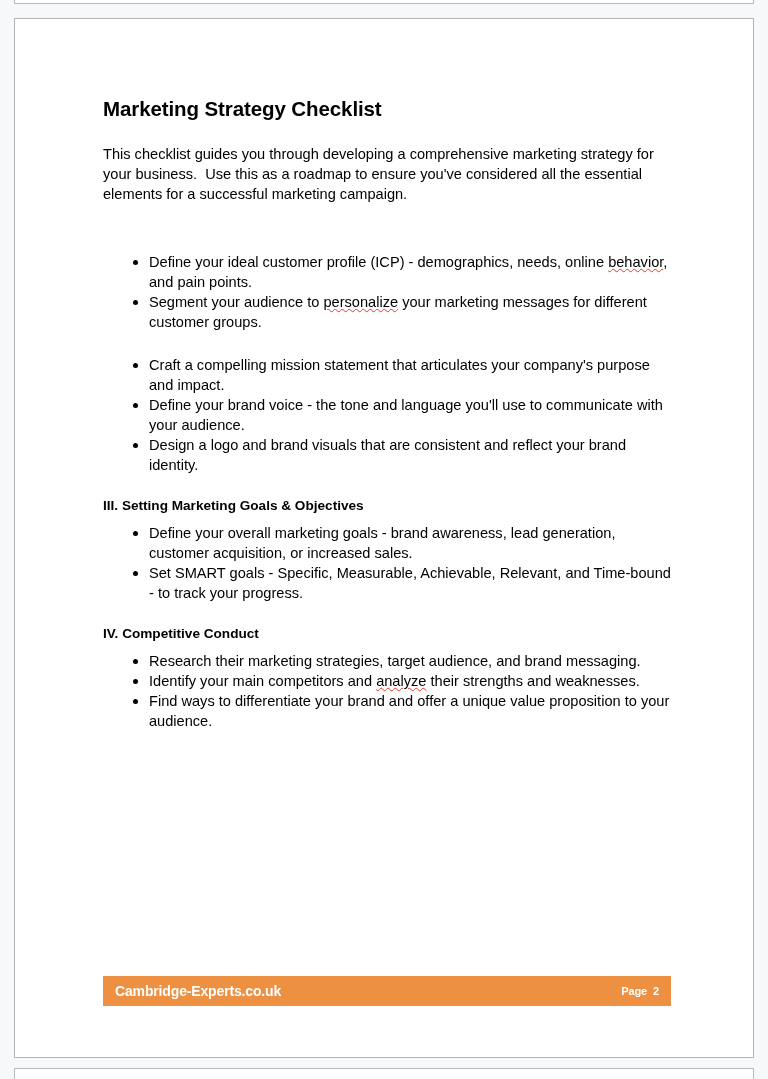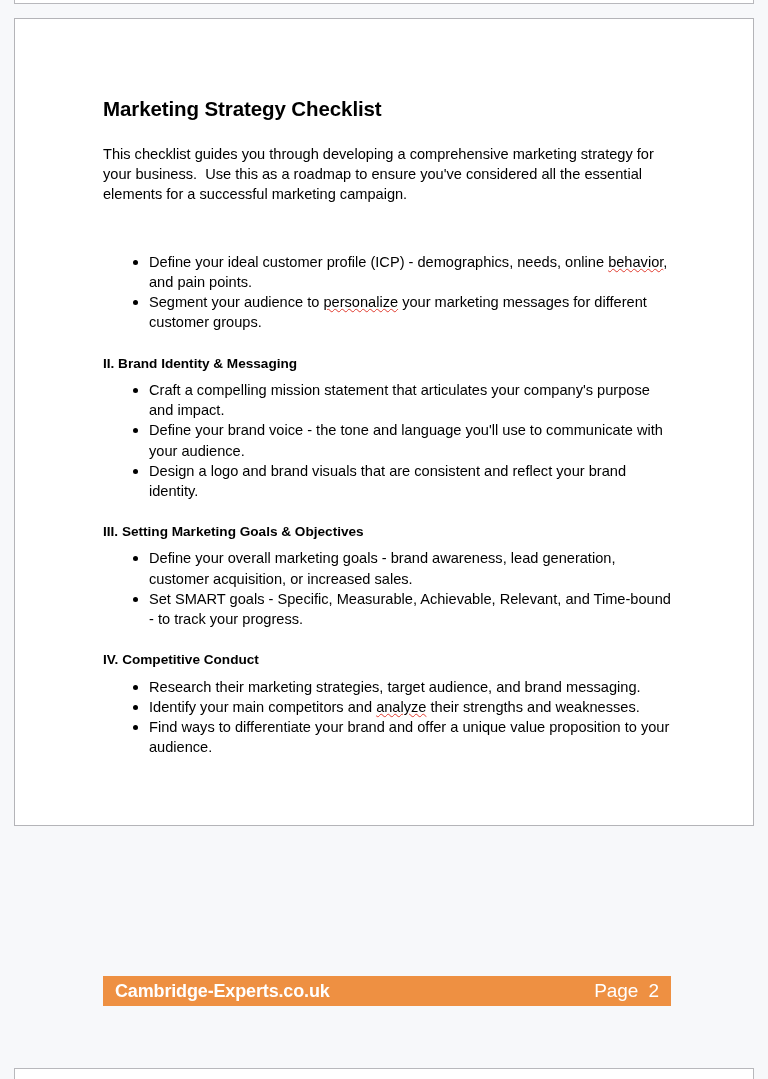--- a/index.html
+++ b/index.html
@@ -45,21 +45,21 @@
     background: #ffffff;
     border: 1px solid #b8b8bc;
     box-sizing: border-box;
   }
 
   .page {
     position: absolute;
     left: 14px;
     top: 18px;
     width: 740px;
-    height: 808px;
+    height: 1040px;
     background: #ffffff;
     border: 1px solid #b4b4b8;
     box-sizing: border-box;
   }
 
   .page-content {
     position: absolute;
     left: 88px;
     top: 78px;
     width: 568px;
@@ -139,29 +139,29 @@
     height: 30px;
     background: #ee9042;
     display: flex;
     align-items: center;
     justify-content: space-between;
     box-sizing: border-box;
     padding: 0 12px;
   }
 
   .footer-site {
-    font-size: 18px;
+    font-size: 14px;
     font-weight: bold;
     color: #ffffff;
     letter-spacing: -0.15px;
   }
 
   .footer-page {
-    font-size: 19px;
-    font-weight: normal;
+    font-size: 11px;
+    font-weight: bold;
     color: #ffffff;
     white-space: pre;
     letter-spacing: -0.1px;
   }
 </style>
 </head>
 <body>
 
 <div class="viewport">
 
@@ -176,21 +176,20 @@
       <p class="intro">This checklist guides you through developing a comprehensive marketing strategy for your business.  Use this as a roadmap to ensure you've considered all the essential elements for a successful marketing campaign.</p>
 
       <div class="sections-container">
           <div class="section first">
             <ul class="bullets">
               <li class="bullet-item"><span class="bullet-dot"></span><span>Define your ideal customer profile (ICP) - demographics, needs, online </span><span class="misspell">behavior</span><span>, and pain points.</span></li>
               <li class="bullet-item"><span class="bullet-dot"></span><span>Segment your audience to </span><span class="misspell">personalize</span><span> your marketing messages for different customer groups.</span></li>
             </ul>
           </div>
           <div class="section rest">
-            <div class="section-heading">II. Brand Identity &amp; Messaging</div>
             <ul class="bullets">
               <li class="bullet-item"><span class="bullet-dot"></span><span>Craft a compelling mission statement that articulates your company's purpose and impact.</span></li>
               <li class="bullet-item"><span class="bullet-dot"></span><span>Define your brand voice - the tone and language you'll use to communicate with your audience.</span></li>
               <li class="bullet-item"><span class="bullet-dot"></span><span>Design a logo and brand visuals that are consistent and reflect your brand identity.</span></li>
             </ul>
           </div>
           <div class="section rest">
             <div class="section-heading">III. Setting Marketing Goals &amp; Objectives</div>
             <ul class="bullets">
               <li class="bullet-item"><span class="bullet-dot"></span><span>Define your overall marketing goals - brand awareness, lead generation, customer acquisition, or increased sales.</span></li>

